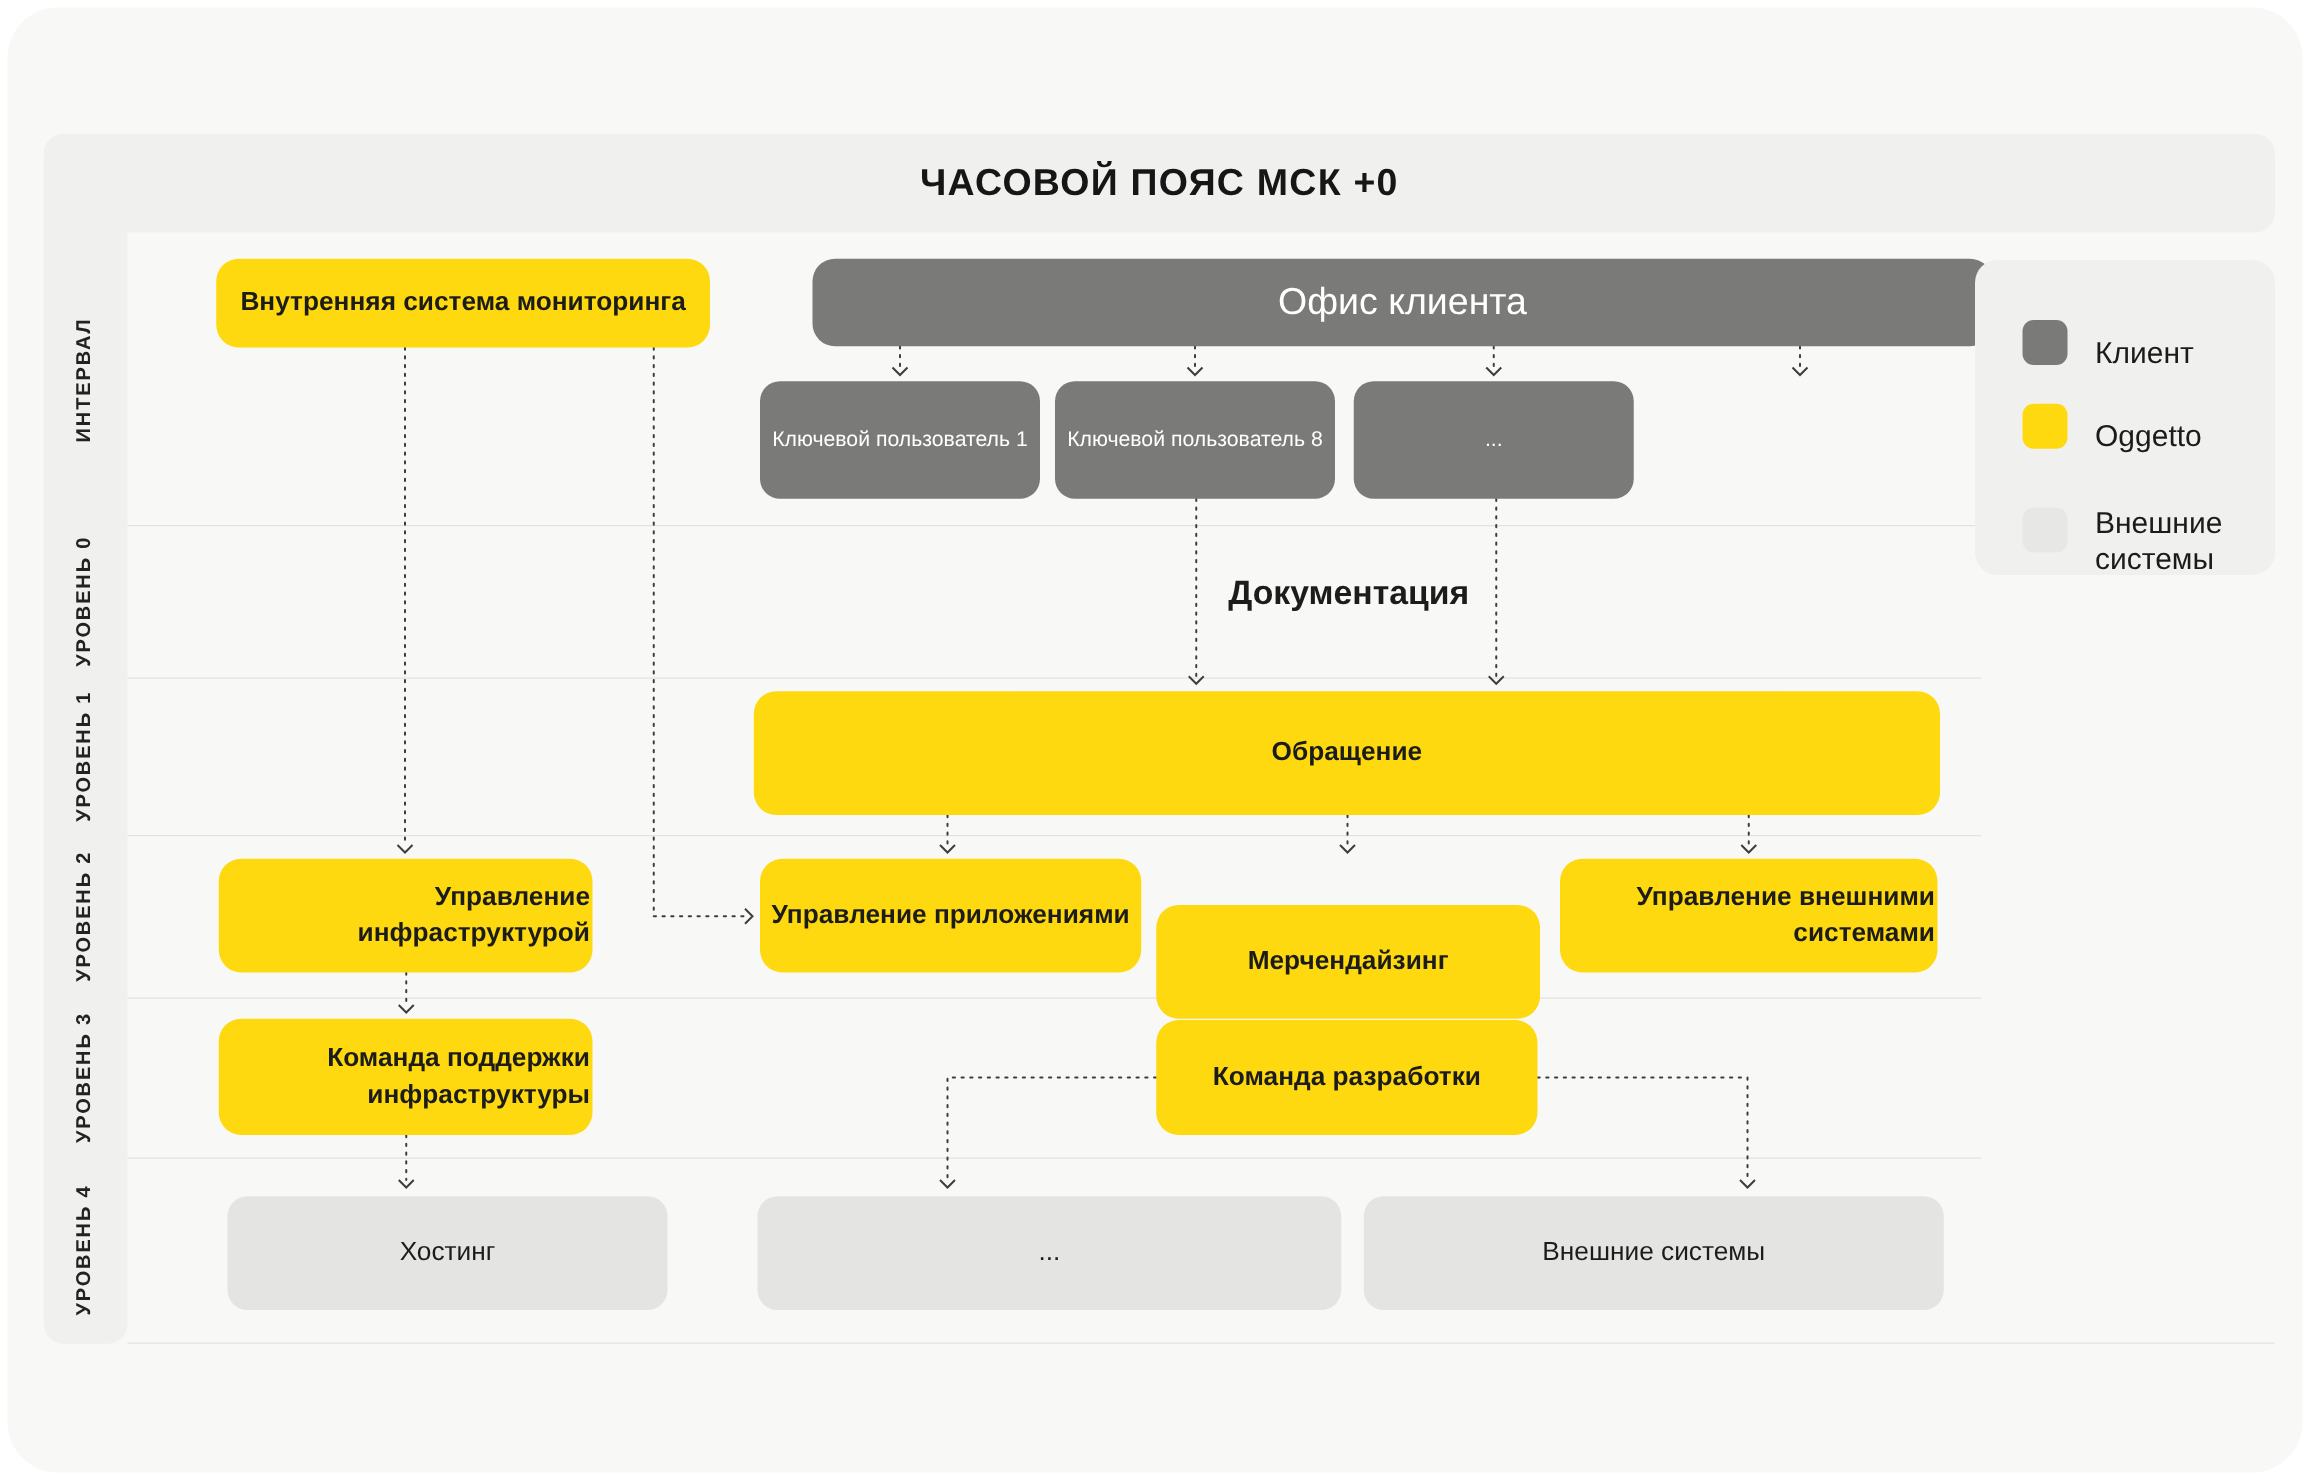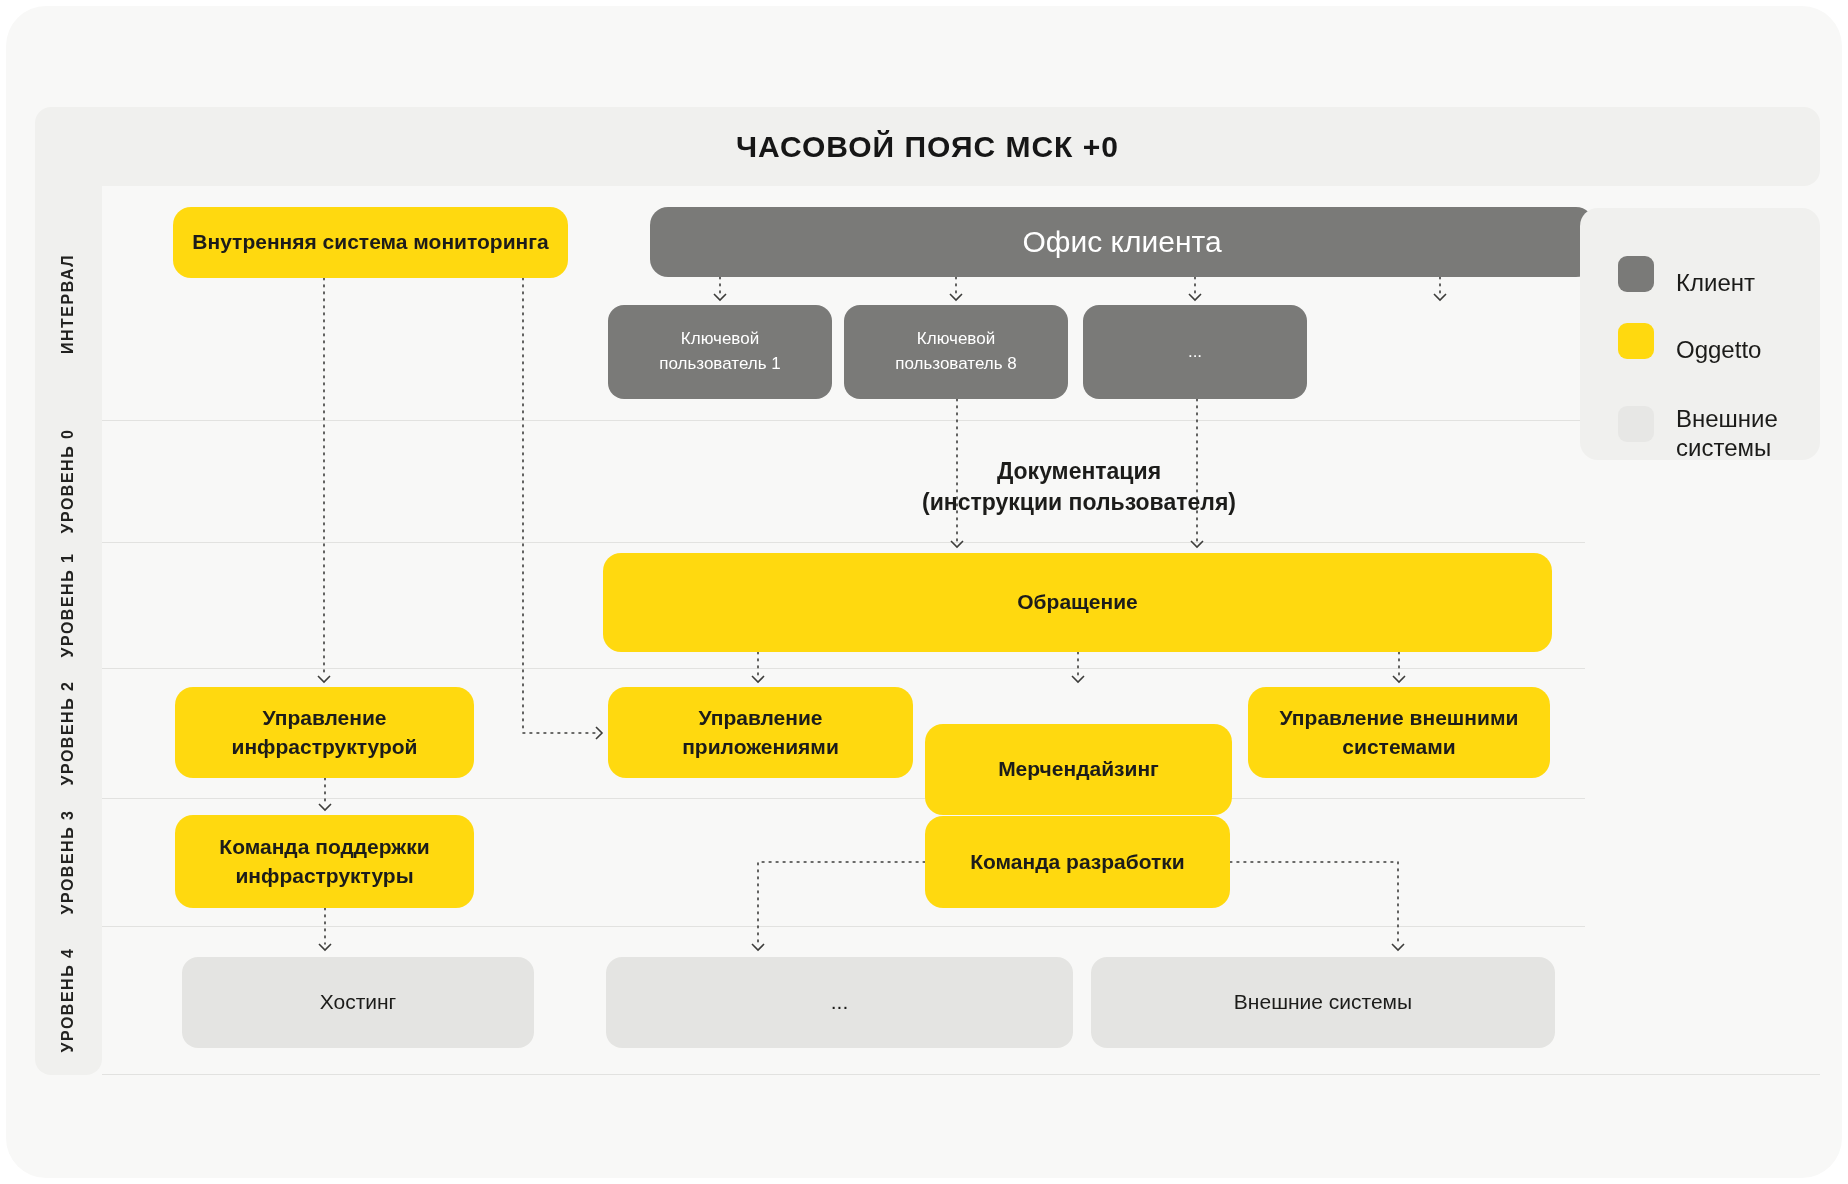--- a/index.html
+++ b/index.html
@@ -7,29 +7,29 @@
         font-family:"Liberation Sans","DejaVu Sans",sans-serif;color:#1c1c1a;}
   .card{position:absolute;left:6px;top:6px;width:1836px;height:1172px;border-radius:40px;background:#f8f8f7;}
   .header-bar{position:absolute;left:35px;top:107px;width:1785px;height:79px;background:#f0f0ee;
               border-radius:16px 16px 16px 0;display:flex;align-items:center;justify-content:center;}
   .title{font-size:30px;font-weight:700;letter-spacing:1px;color:#161616;}
   .sidebar{position:absolute;left:35px;top:186px;width:67px;height:889px;background:#f0f0ee;
            border-radius:0 0 16px 16px;}
   .side-label{position:absolute;left:68px;font-size:16px;font-weight:600;letter-spacing:1.5px;color:#222220;
               transform:translate(-50%,-50%) rotate(-90deg);white-space:nowrap;}
   .divider{position:absolute;left:102px;height:1px;background:#e2e2e0;}
-  .node{position:absolute;display:flex;align-items:center;justify-content:center;text-align:center;
-        font-size:21px;font-weight:600;line-height:1.35;color:#1c1c1a;padding:0 21px;box-sizing:border-box;}
+  .node{position:absolute;display:flex;align-items:center;justify-content:center;text-align:right;
+        font-size:21px;font-weight:600;line-height:1.35;color:#1c1c1a;padding:0 2px;box-sizing:border-box;}
   .yellow{background:#ffd90f;border-radius:18px;}
   .dark{background:#7a7a78;border-radius:18px;color:#ffffff;}
   .lightbox{background:#e4e4e2;border-radius:16px;font-weight:500;}
   .office-label{font-weight:400;font-size:30px;margin-left:42px;}
   .ku{font-size:17px;font-weight:500;line-height:1.45;border-radius:16px;}
   .doc-note{position:absolute;left:879px;top:456px;width:400px;text-align:center;
-            font-size:23px;font-weight:600;line-height:1.35;color:#1c1c1a;}
+            font-size:27px;font-weight:600;line-height:1.35;color:#1c1c1a;}
   .legend{position:absolute;left:1580px;top:208px;width:240px;height:252px;background:#f0f0ee;border-radius:18px;}
   .legend-item{position:absolute;left:38px;display:flex;align-items:center;}
   .swatch{width:36px;height:36px;border-radius:9px;flex:0 0 auto;}
   .legend-label{margin-left:22px;font-size:24px;font-weight:500;line-height:1.2;color:#1b1b19;margin-top:19px;}
   svg.wires{position:absolute;left:0;top:0;pointer-events:none;}
   .wire{fill:none;stroke:#3d3d3b;stroke-width:1.6;stroke-dasharray:1.8 5.2;stroke-linecap:round;}
   .head{fill:none;stroke:#3d3d3b;stroke-width:1.6;stroke-linejoin:miter;}
 </style>
 </head>
 <body>
@@ -96,21 +96,20 @@
 
   <div class="node yellow" style="left:173px;top:207px;width:395px;height:71px;white-space:nowrap">Внутренняя система мониторинга</div>
   <div class="node dark office-label" style="left:608px;top:207px;width:944px;height:70px">Офис клиента</div>
 
   <div class="node dark ku" style="left:608px;top:305px;width:224px;height:94px">Ключевой пользователь 1</div>
   <div class="node dark ku" style="left:844px;top:305px;width:224px;height:94px">Ключевой пользователь 8</div>
   <div class="node dark ku" style="left:1083px;top:305px;width:224px;height:94px">...</div>
 
   <div class="doc-note">
     <div>Документация</div>
-    <div>(инструкции пользователя)</div>
   </div>
 
   <div class="node yellow" style="left:603px;top:553px;width:949px;height:99px">Обращение</div>
 
   <div class="node yellow" style="left:175px;top:687px;width:299px;height:91px">Управление инфраструктурой</div>
   <div class="node yellow" style="left:608px;top:687px;width:305px;height:91px">Управление приложениями</div>
   <div class="node yellow" style="left:925px;top:724px;width:307px;height:91px">Мерчендайзинг</div>
   <div class="node yellow" style="left:1248px;top:687px;width:302px;height:91px">Управление внешними системами</div>
 
   <div class="node yellow" style="left:175px;top:815px;width:299px;height:93px">Команда поддержки инфраструктуры</div>

